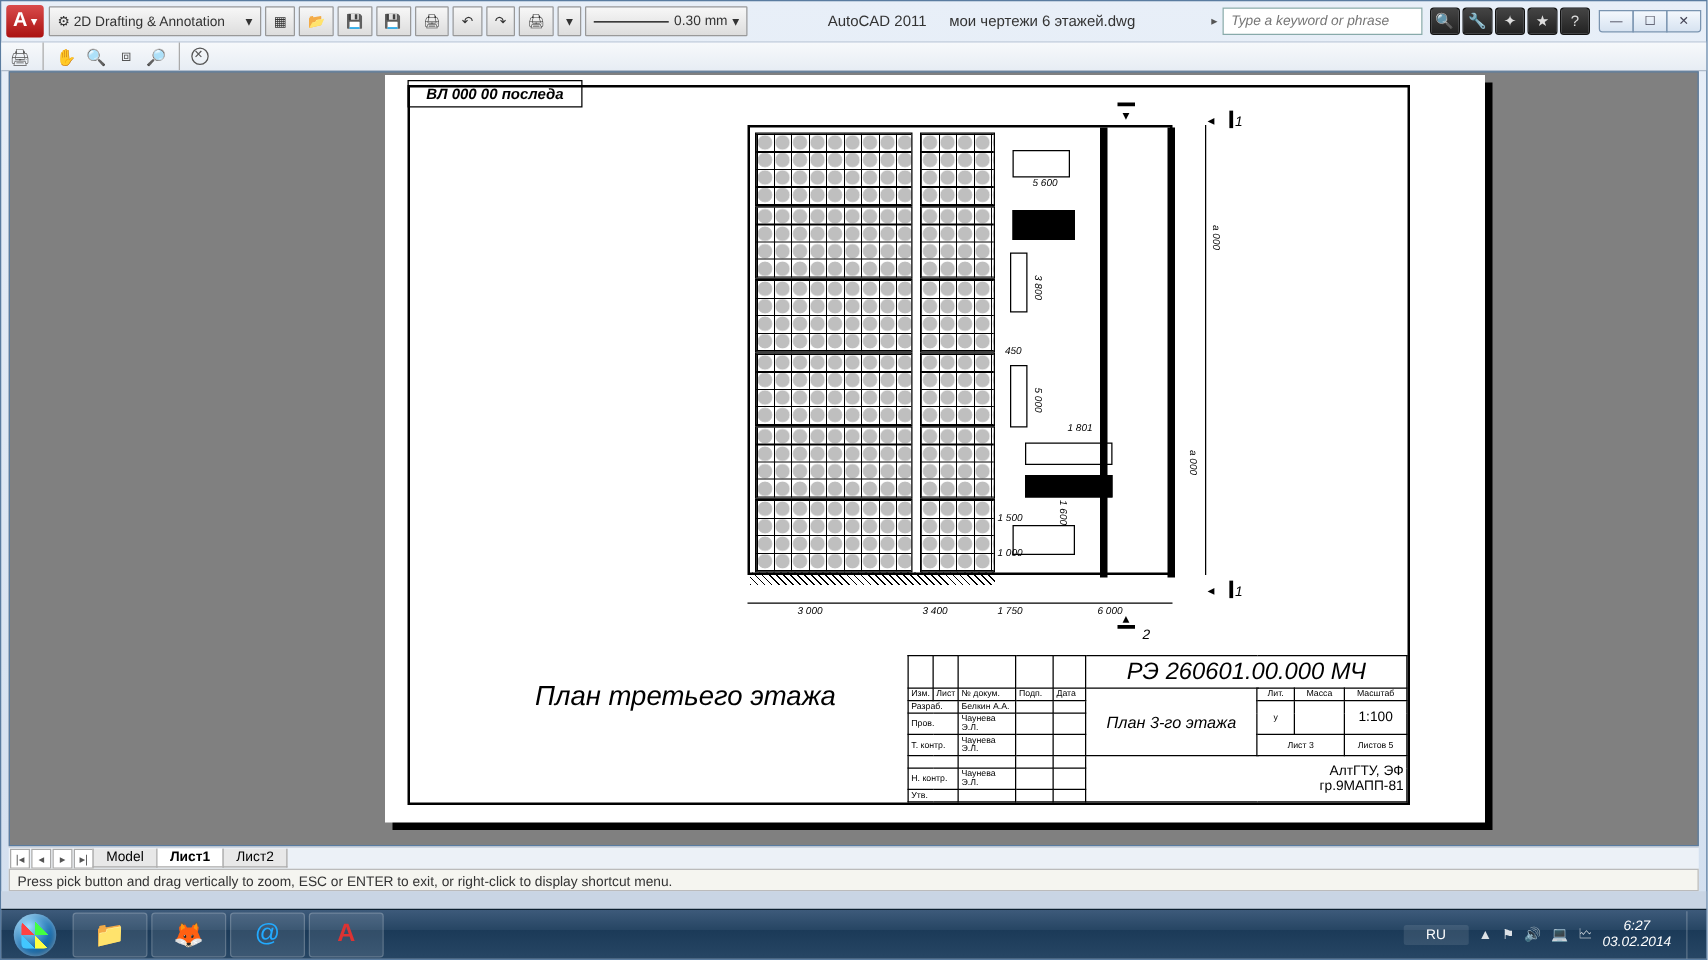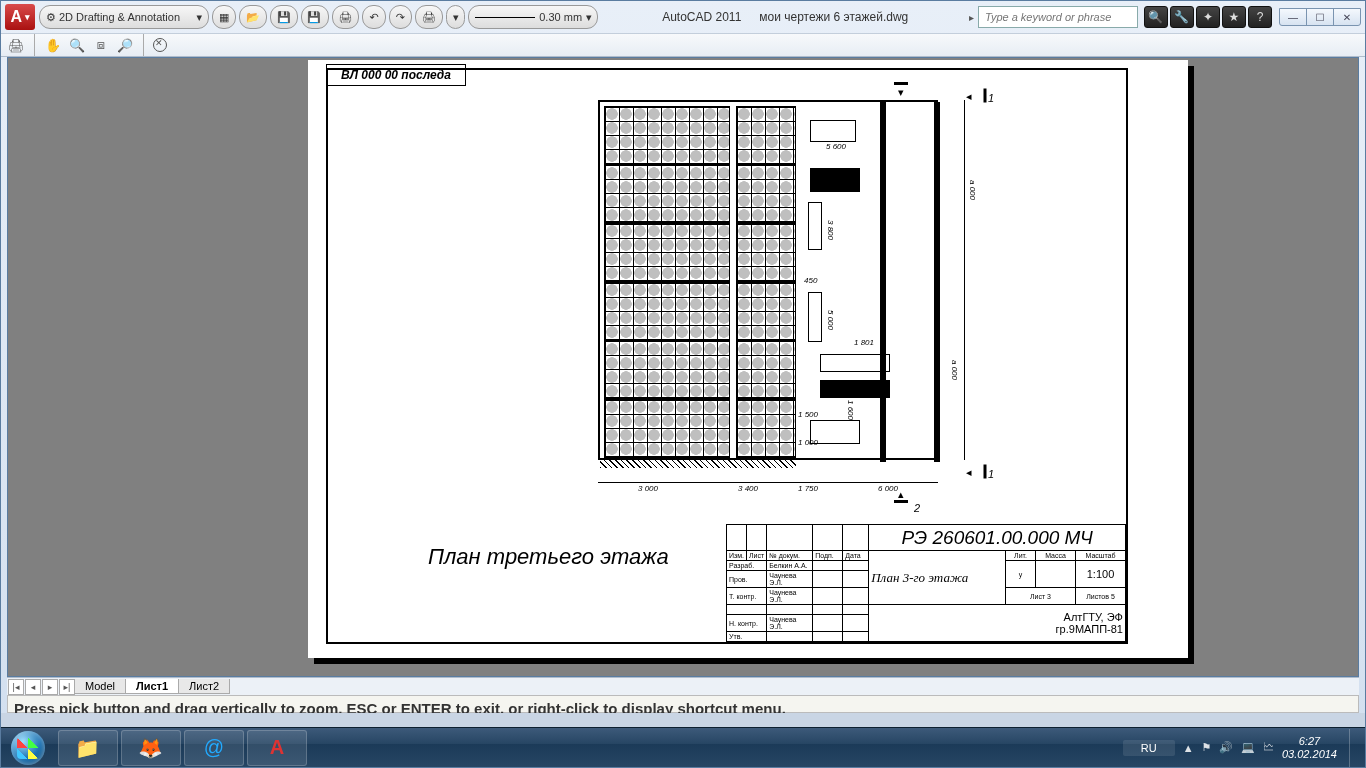--- a/index.html
+++ b/index.html
@@ -3,21 +3,21 @@
 <meta charset="utf-8">
 <style>
 * { margin: 0; padding: 0; box-sizing: border-box; font-family: "Segoe UI", Tahoma, sans-serif; }
 html, body { width: 1366px; height: 768px; overflow: hidden; background: #d7e4f2; }
 
 
 .win-frame { position: absolute; inset: 0; border: 1px solid #5a7ca0; background: linear-gradient(#e8eff8,#d2dfef); }
 .titlebar { height: 32px; display: flex; align-items: center; padding: 0 4px; }
 .app-btn { width: 30px; height: 26px; background: linear-gradient(#d94b4b,#a11); border-radius: 3px; display:flex; align-items:center; justify-content:center; color:#fff; font-weight:bold; font-size:16px; margin-right:4px;}
 .app-btn .tri { margin-left:3px; font-size:9px;}
-.qat-btn { height:24px; padding:0 6px; background: linear-gradient(#f7f7f7,#ddd); border:1px solid #999; border-radius:11px; margin-right:3px; display:flex; align-items:center; font-size:11px; color:#333; }
+.qat-btn { height:24px; padding:0 6px; background: linear-gradient(#f7f7f7,#ddd); border:1px solid #999; border-radius:1px; margin-right:3px; display:flex; align-items:center; font-size:11px; color:#333; }
 .qat-btn.wide { min-width:170px; justify-content:space-between;}
 .qat-sep { width:1px; height:22px; background:#aaa; margin:0 3px;}
 .lw { min-width:130px; justify-content:space-between;}
 .lw .line { width:60px; height:0; border-top:1px solid #000;}
 .title-text { flex:1; text-align:center; font-size:12px; color:#333; display:flex; gap:18px; justify-content:center;}
 .search-wrap { display:flex; align-items:center; }
 .search-wrap .tri2 { font-size:10px; color:#555; margin-right:4px;}
 .search-input { width:160px; height:22px; border:1px solid #8aa; background:#fff; font-style:italic; font-size:11px; color:#888; padding:0 6px;}
 .icon-row { display:flex; gap:2px; margin-left:6px;}
 .icon-row .ic { width:24px; height:22px; background:linear-gradient(#444,#222); border:1px solid #111; border-radius:3px; display:flex; align-items:center; justify-content:center; color:#ddd; font-size:12px;}
@@ -39,21 +39,21 @@
 
 
 .dborder { position:absolute; left:18px; top:8px; right:60px; bottom:14px; border:2px solid #000;}
 .cutmark { position:absolute; left:18px; top:4px; width:140px; height:22px; border:1.5px solid #000; display:flex; align-items:center; justify-content:center; font-style:italic; font-weight:bold; font-size:12px;}
 
 
 .tblock { position:absolute; right:0; bottom:0; width:400px; height:118px; }
 .tblock table { border-collapse:collapse; width:100%; height:100%;}
 .tblock td { border:1px solid #000; font-size:7px; padding:1px 2px; }
 .tblock .code { font-size:19px; font-style:italic; text-align:center; font-weight:500;}
-.tblock .ptitle { font-size:13px; font-style:italic; text-align:left;font-family:Liberation Serif, serif;}
+.tblock .ptitle { font-size:13px; font-style:italic; text-align:center;}
 .tblock .scale { font-size:11px; text-align:center;}
 .tblock .org { font-size:11px; text-align:right; line-height:1.1;}
 
 .caption { position:absolute; left:100px; bottom:72px; font-size:22px; font-style:italic;}
 
 
 .plan { position:absolute; left:270px; top:30px; width:430px; height:410px;}
 .outer { position:absolute; left:0; top:0; width:340px; height:360px; border:2px solid #000;}
 .hatchgrid { position:absolute; left:4px; top:4px; width:126px; height:352px; display:grid; grid-template-rows:repeat(6,1fr); gap:0;}
 .hatchgrid2 { position:absolute; left:136px; top:4px; width:60px; height:352px; display:grid; grid-template-rows:repeat(6,1fr); gap:0;}
@@ -75,21 +75,21 @@
 .secmark { position:absolute; width:14px; height:3px; background:#000;}
 
 
 .tabs-row { position:absolute; left:6px; right:6px; bottom:72px; height:18px; background:#ecf1f7; border-top:1px solid #b0bccb; display:flex; align-items:center; font-size:11px;}
 .tabs-row .navbtn { width:16px; height:16px; border:1px solid #aaa; background:#fff; margin-left:1px; display:flex; align-items:center; justify-content:center; font-size:9px; color:#555;}
 .tabs-row .tab { padding:1px 10px; border:1px solid #aaa; border-top:none; background:#fff; margin-left:-1px;}
 .tabs-row .tab.active { background:#fff; font-weight:bold;}
 .tabs-row .tab.inactive { background:#e8e8e8;}
 
 
-.cmdline { position:absolute; left:6px; right:6px; bottom:54px; height:18px; background:#f5f5f0; border:1px solid #bbb; font-size:15px; color:#333; padding:4px 6px;font-weight:bold;}
+.cmdline { position:absolute; left:6px; right:6px; bottom:54px; height:18px; background:#f5f5f0; border:1px solid #bbb; font-size:11px; color:#333; padding:4px 6px;}
 
 
 .taskbar { position:absolute; left:0; right:0; bottom:0; height:40px; background:linear-gradient(#3d5a7a 0%,#274664 40%,#1b3a58 41%,#274664 100%); border-top:1px solid #0d2030; display:flex; align-items:center;}
 .start { width:54px; height:40px; display:flex; align-items:center; justify-content:center;}
 .orb { width:34px; height:34px; border-radius:50%; background:radial-gradient(circle at 35% 30%,#9fe0ff,#1a6fb0 55%,#0a3a60); box-shadow:0 0 6px rgba(255,255,255,.5) inset; position:relative;}
 .orb::before{content:""; position:absolute; inset:6px; background:
   linear-gradient(45deg,#f33 0 50%,transparent 50%) 0 0/50% 50% no-repeat,
   linear-gradient(45deg,#3c3 0 50%,transparent 50%) 100% 0/50% 50% no-repeat,
   linear-gradient(45deg,#39f 0 50%,transparent 50%) 0 100%/50% 50% no-repeat,
   linear-gradient(45deg,#fc3 0 50%,transparent 50%) 100% 100%/50% 50% no-repeat;

